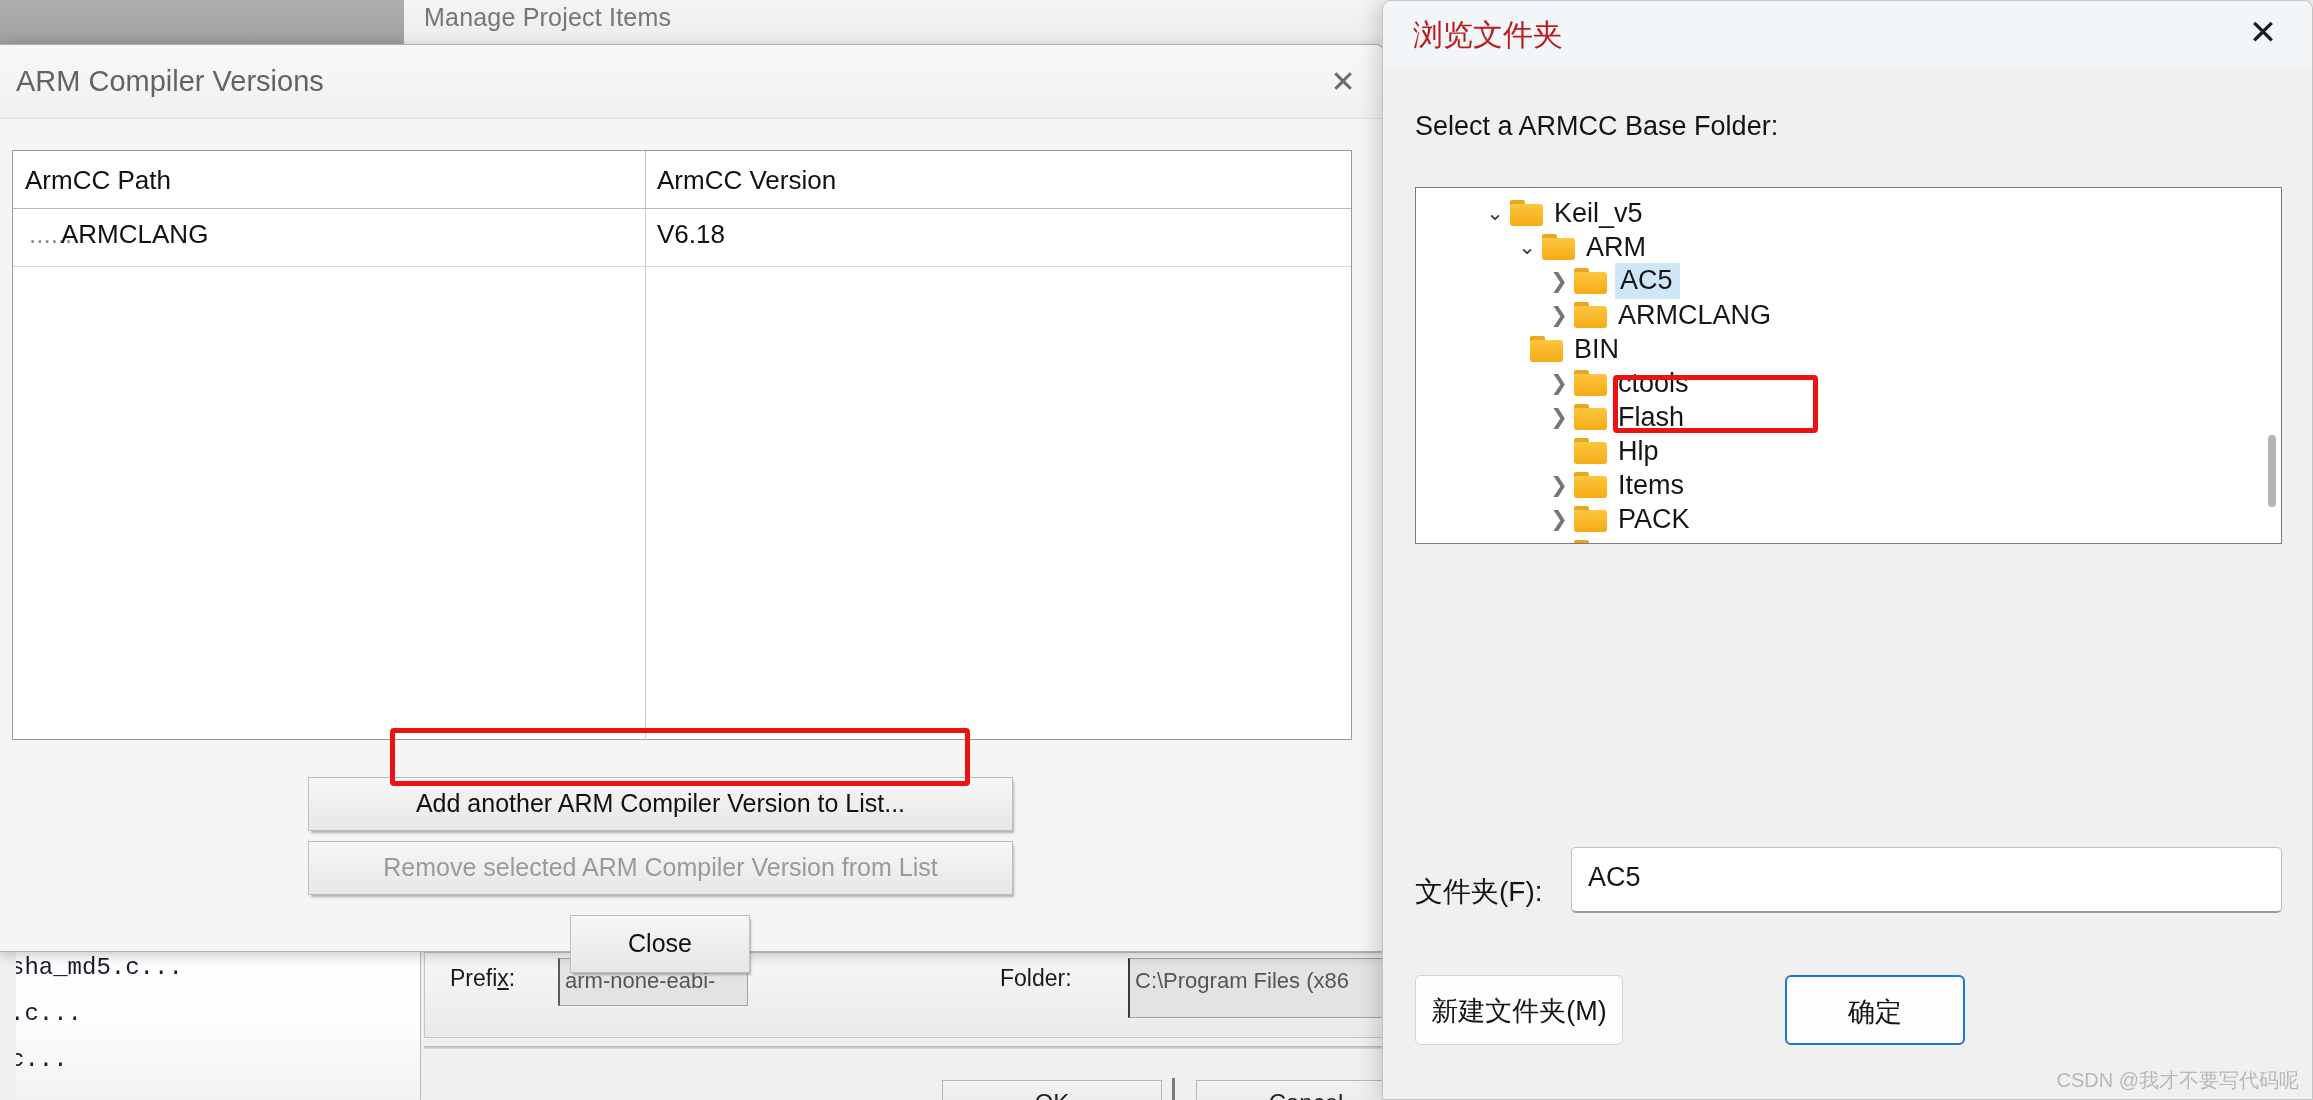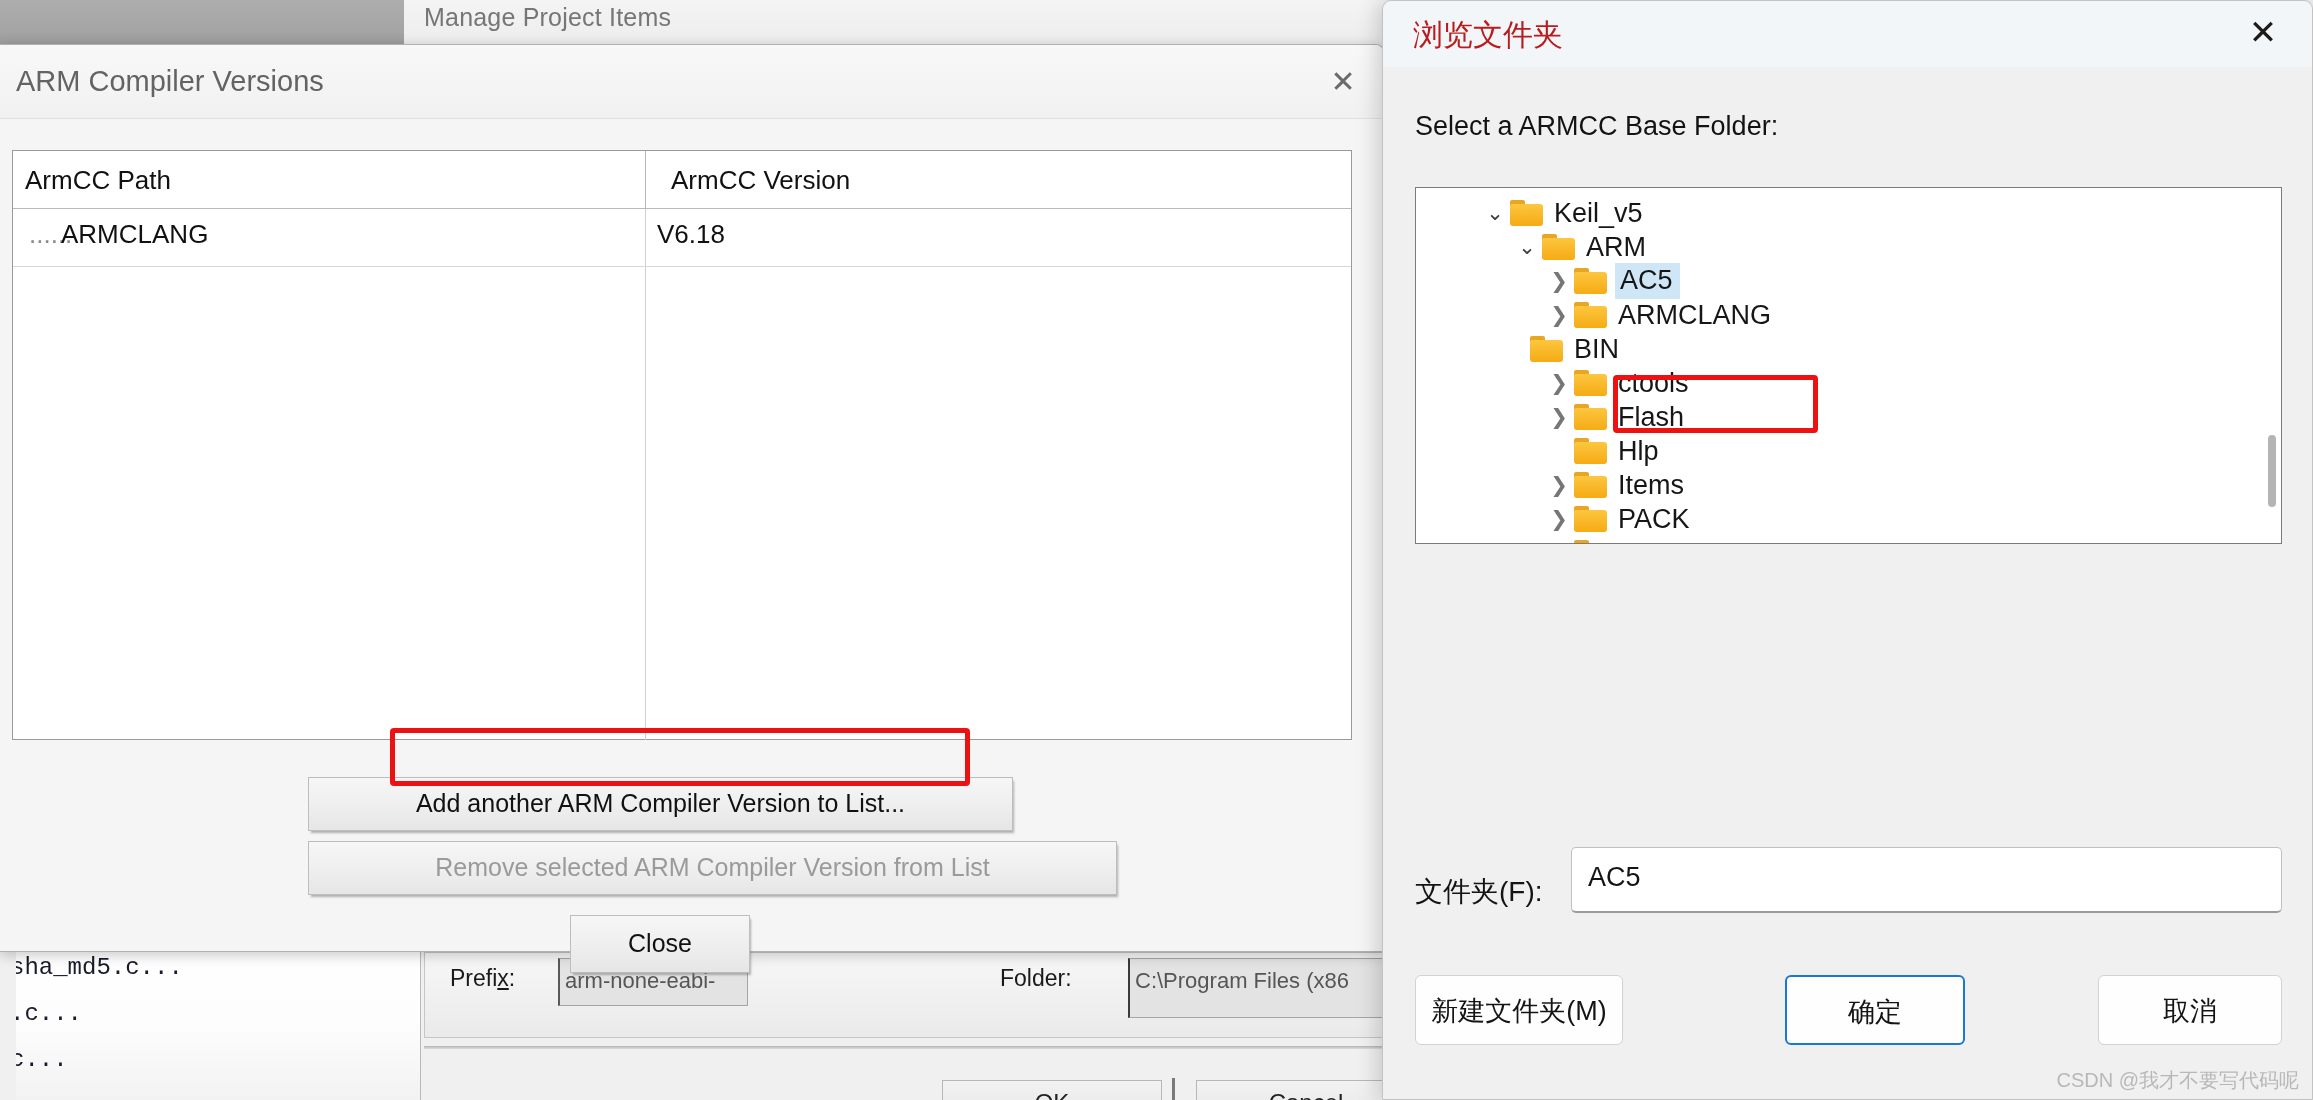--- a/index.html
+++ b/index.html
@@ -158,21 +158,21 @@
   .acv-head {
     position:absolute; left:0; top:0; width:100%; height: 58px;
     border-bottom: 1px solid #b9b9b9;
     box-sizing: border-box;
   }
   .acv-head .hcell {
     position: absolute; top: 14px;
     font-size: 26px; color:#111;
   }
   .acv-head .h1 { left: 12px; }
-  .acv-head .h2 { left: 644px; margin-left: 14px; }
+  .acv-head .h2 { left: 644px; }
   .acv-head .hdiv {
     position:absolute; left: 632px; top: 0; width:1px; height: 58px;
     background: #b9b9b9;
   }
   .acv-colsep {
     position:absolute; left: 632px; top: 58px; width: 1px; height: 531px;
     background: #cfcfcf;
   }
   .acv-row {
     position:absolute; left: 0; top: 58px; width: 100%; height: 58px;
@@ -197,21 +197,21 @@
     background: linear-gradient(to bottom,#f6f6f6 0%, #efefef 50%, #e6e6e6 100%);
     border: 1px solid #bdbdbd;
     box-sizing: border-box;
     text-align: center;
     font-size: 25px; color: #111;
     box-shadow: 2px 3px 2px -1px rgba(120,120,120,0.55);
   }
   .btn3d.disabled { color: #9a9a9a; }
 
   .btn-add { left: 308px; top: 732px; width: 705px; height: 54px; padding-top: 11px; }
-  .btn-remove { left: 308px; top: 796px; width: 809px; height: 54px; padding-top: 11px; }
+  .btn-remove { left: 308px; top: 796px; width: 705px; height: 54px; padding-top: 11px; }
   .btn-close { left: 570px; top: 870px; width: 180px; height: 58px; padding-top: 13px; }
 
   .redbox {
     position: absolute;
     border: 5px solid #ee1111;
     border-radius: 4px;
     box-sizing: border-box;
     pointer-events: none;
   }
   .redbox-add { left: 390px; top: 728px; width: 580px; height: 58px; }
@@ -511,20 +511,19 @@
       <div class="bf-scroll-track">
         <div class="bf-scroll-thumb"></div>
       </div>
     </div>
 
     <div class="bf-folder-label">文件夹(F):</div>
     <div class="bf-folder-input">AC5</div>
 
     <div class="bf-btn btn-ok">确定</div>
     <div class="bf-btn btn-newfolder">新建文件夹(M)</div>
-    <div class="bf-btn btn-cancel">取消</div>
   </div>
 
   <div class="redbox redbox-ac5"></div>
 
   <div class="watermark">CSDN @我才不要写代码呢</div>
 
 </div>
 
 </body></html>

